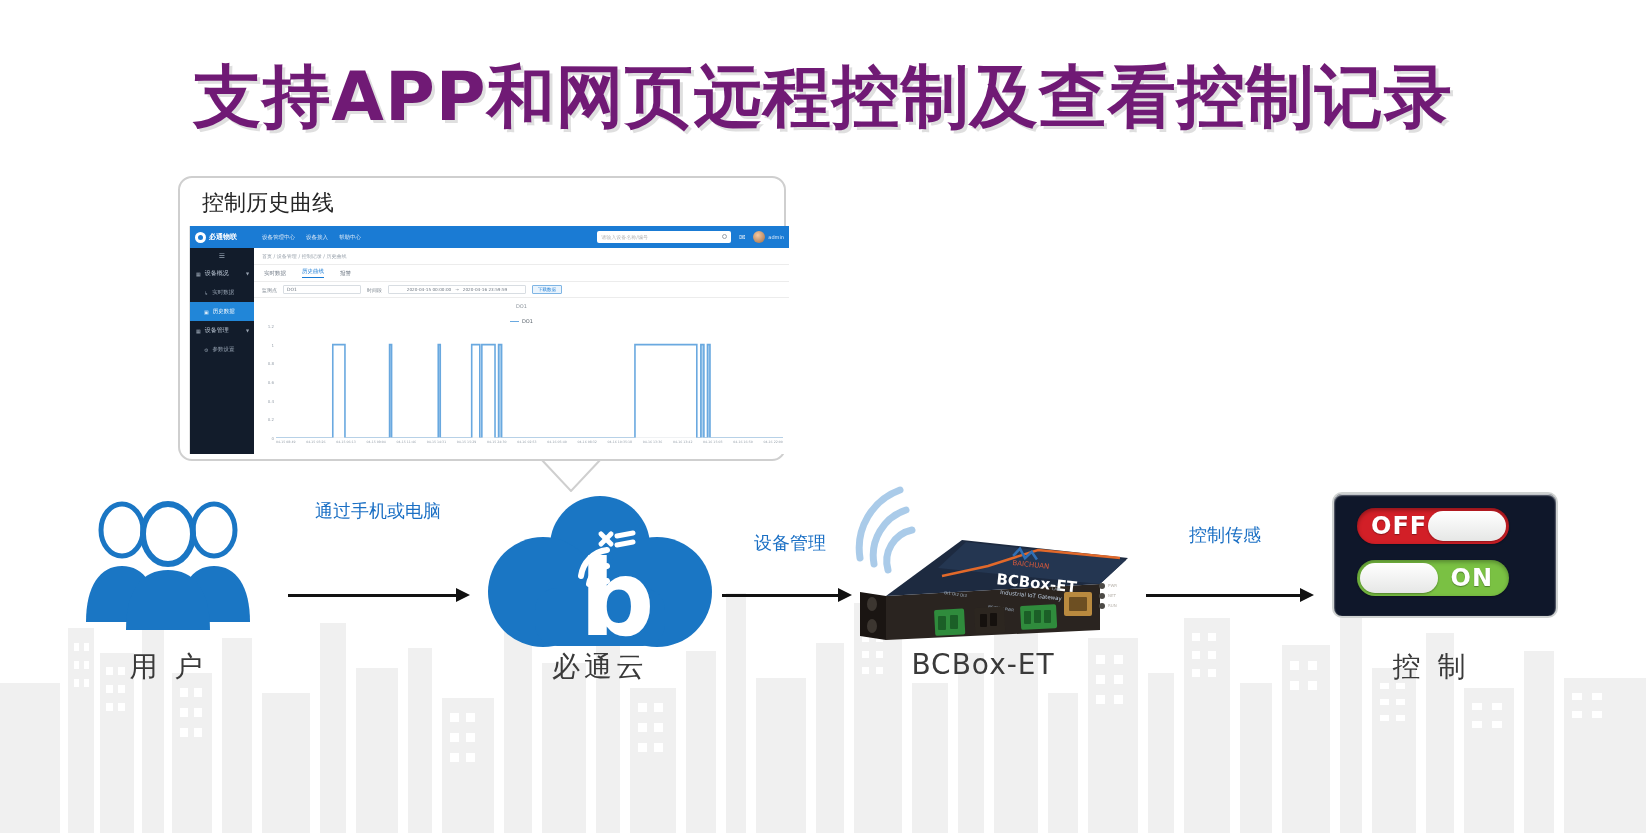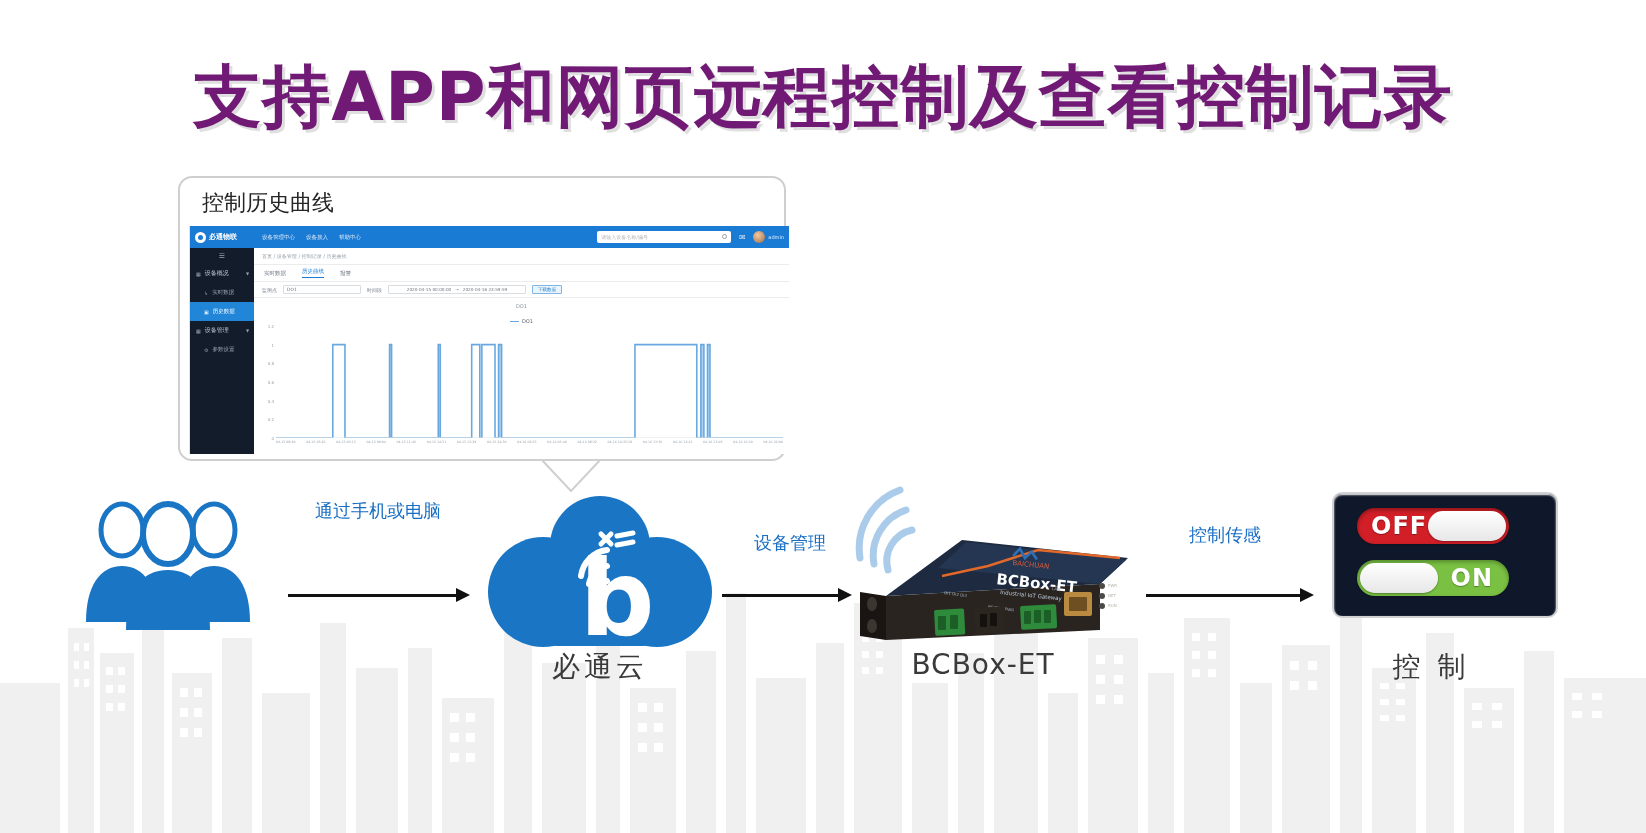--- a/index.html
+++ b/index.html
@@ -442,20 +442,21 @@
   <svg class="users" viewBox="0 0 180 130">
     <g fill="#1a76c4">
       <ellipse cx="44" cy="30" rx="21" ry="26" fill="none" stroke="#1a76c4" stroke-width="5"></ellipse>
       <path d="M8 122 C8 86 22 66 44 66 C66 66 80 86 80 122 Z"></path>
       <ellipse cx="136" cy="30" rx="21" ry="26" fill="none" stroke="#1a76c4" stroke-width="5"></ellipse>
       <path d="M100 122 C100 86 114 66 136 66 C158 66 172 86 172 122 Z"></path>
       <ellipse cx="90" cy="34" rx="25" ry="30" fill="none" stroke="#1a76c4" stroke-width="6"></ellipse>
       <path d="M48 130 C48 90 64 70 90 70 C116 70 132 90 132 130 Z"></path>
     </g>
   </svg>
+  <div class="node-label" style="left:78px; top:178px; width:180px;">用 户</div>
 
   <div class="cap" style="left:268px; top:30px; width:220px;">
     <div>通过手机或电脑</div>
   </div>
   <div class="arrow" style="left:288px; top:118px; width:182px;">
     <div class="bar" style="width:168px;"></div>
     <div class="head" style="left:168px;"></div>
   </div>
 
   <svg class="cloud" viewBox="0 0 230 155">

